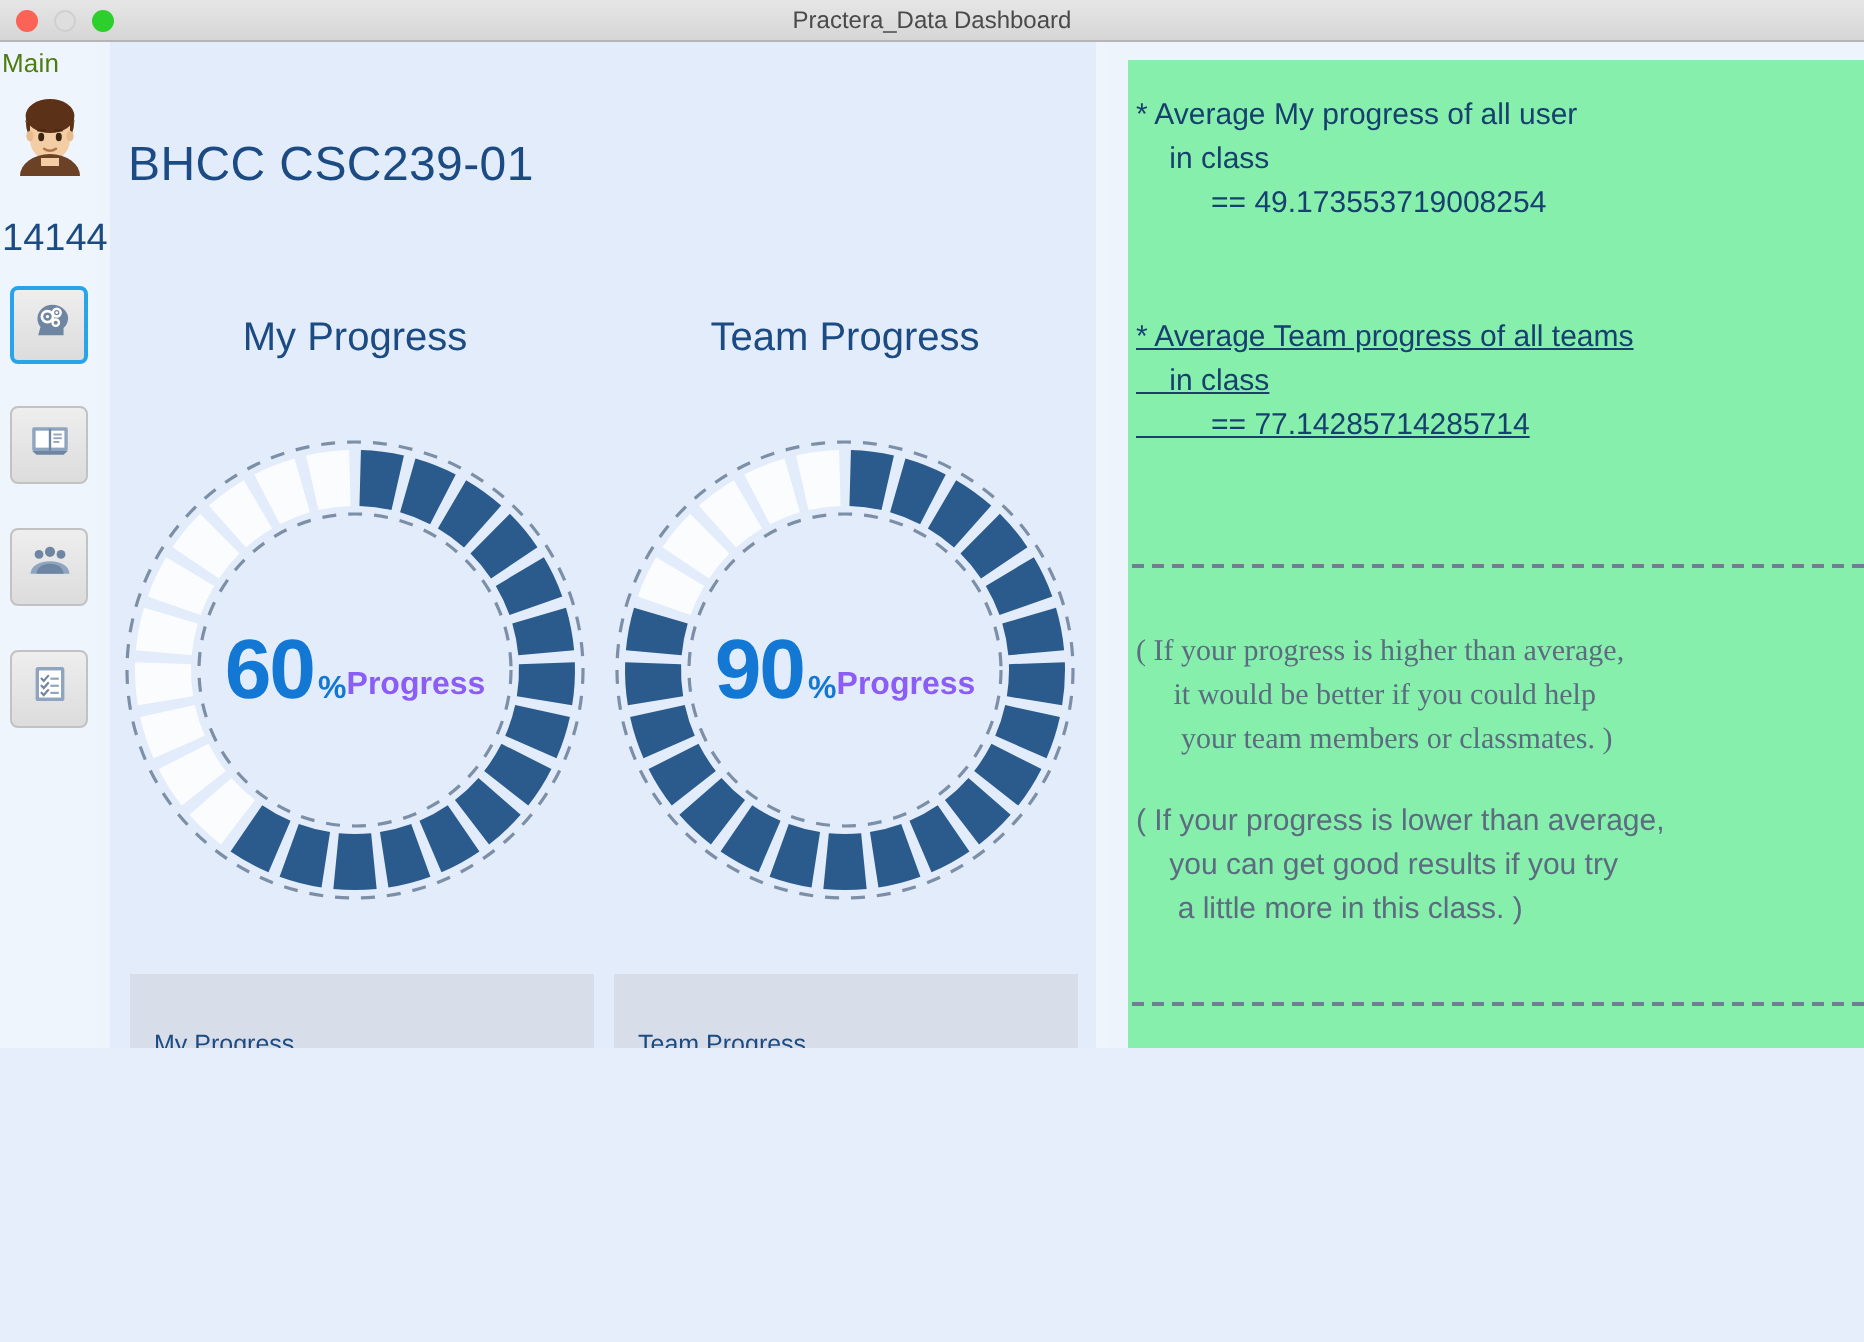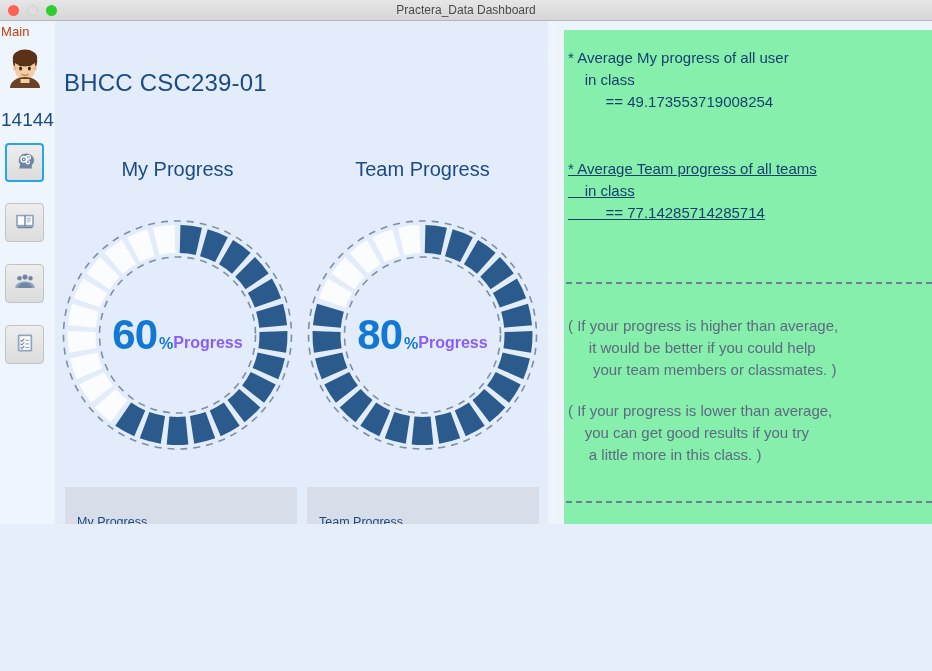--- a/index.html
+++ b/index.html
@@ -58,21 +58,21 @@
     position: absolute;
     top: 21px; left: 0;
     width: 48px;
     height: 650px;
     background: #eff5fd;
   }
   .sidebar-label {
     position: absolute;
     top: 3px; left: 1px;
     font-size: 13px;
-    color: #c2410c;
+    color: #4d7c0f;
     letter-spacing: 0.1px;
   }
   .avatar {
     position: absolute;
     top: 27px; left: 6px;
     width: 38px; height: 40px;
   }
   .user-id {
     position: absolute;
     top: 88px; left: 1px;
@@ -215,21 +215,21 @@
   .info-block.b2 { top: 128px; text-decoration: underline; }
 
   .hint-block {
     position: absolute;
     left: 4px;
     font-size: 15px;
     color: #5c6b80;
     line-height: 22px;
     white-space: pre;
   }
-  .hint-block.h1 { top: 285px; }
+  .hint-block.h1 { top: 285px; font-family: Liberation Serif, serif; }
   .hint-block.h2 { top: 370px; }
 
   .dash-rule {
     position: absolute;
     left: 2px;
     width: 366px;
     height: 0;
     border-top: 2px dashed #6f7f93;
   }
   .dash-rule.r1 { top: 252px; }
@@ -414,21 +414,21 @@
             <path d="M 31.25222308465176 63.56838592380271 A 110 110 0 0 1 45.05838030984344 46.87960868143864 L 64.77079259461057 66.76479919889061 A 82 82 0 0 0 54.47892993583132 79.20552405228929 Z" fill="#fbfcfe"></path>
             <path d="M 49.396360962336274 42.80597369972092 A 110 110 0 0 1 66.91910249987421 30.074956765453564 L 81.06696731808805 54.23769504333811 A 82 82 0 0 0 68.00455999010524 63.72808948524651 Z" fill="#fbfcfe"></path>
             <path d="M 72.13386933713477 27.208114436568977 A 110 110 0 0 1 92.27217689208017 19.23479442578335 L 99.96653186500521 46.15684675376576 A 82 82 0 0 0 84.95433896040956 52.100594398169605 Z" fill="#fbfcfe"></path>
             <path d="M 98.0360669351524 17.75487899676436 A 110 110 0 0 1 119.52457658031348 15.040248929557947 L 120.28195708714277 43.03000374748865 A 82 82 0 0 0 104.26324989711361 45.05363707031525 Z" fill="#fbfcfe"></path>
           </g>
         <circle cx="122.5" cy="125" r="114" fill="none" stroke="#7d8fa6" stroke-width="1.6" stroke-dasharray="7 6"></circle>
         <circle cx="122.5" cy="125" r="78" fill="none" stroke="#7d8fa6" stroke-width="1.6" stroke-dasharray="7 6"></circle>
       </svg>
       <div class="gauge-center">
         <div class="gauge-value-row">
-          <span class="gauge-value">80</span>
+          <span class="gauge-value">90</span>
           <span class="gauge-pct">%</span>
         </div>
         <div class="gauge-sub">Progress</div>
       </div>
     </div>
 
     <div class="legend-card c1">
       <div class="legend-text">My Progress
 - percentage of completion
         among all assignments -</div>

